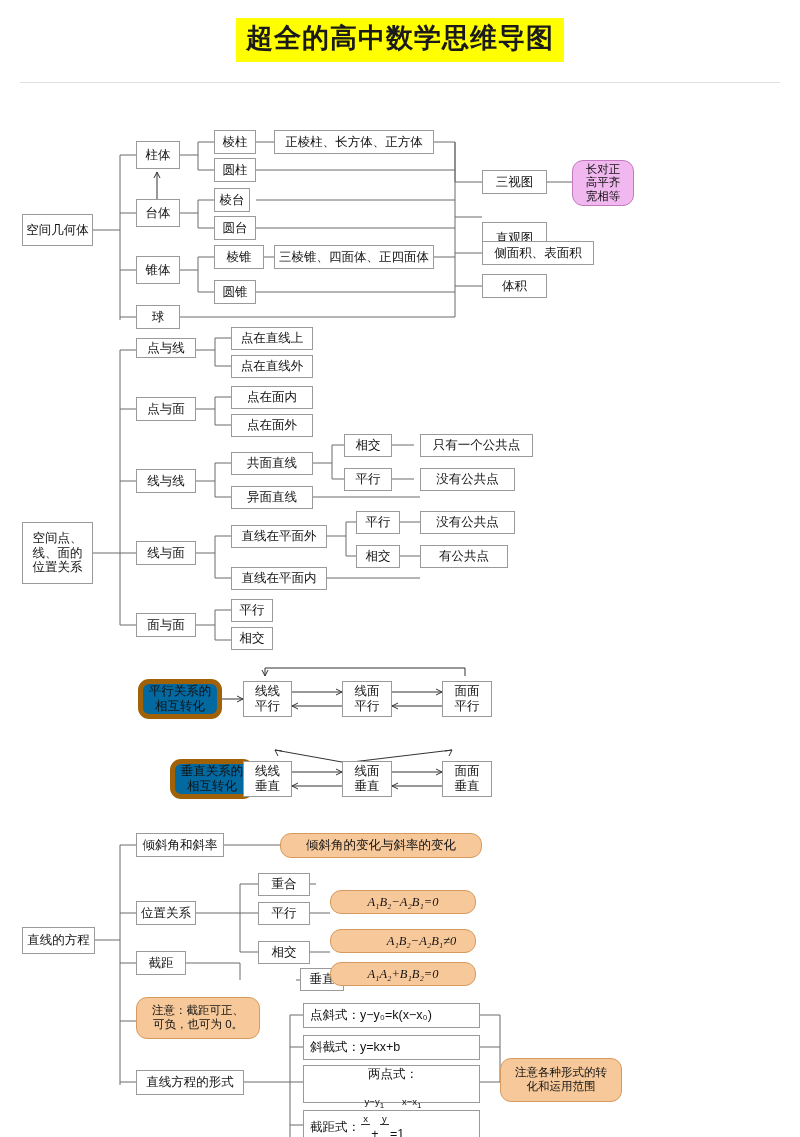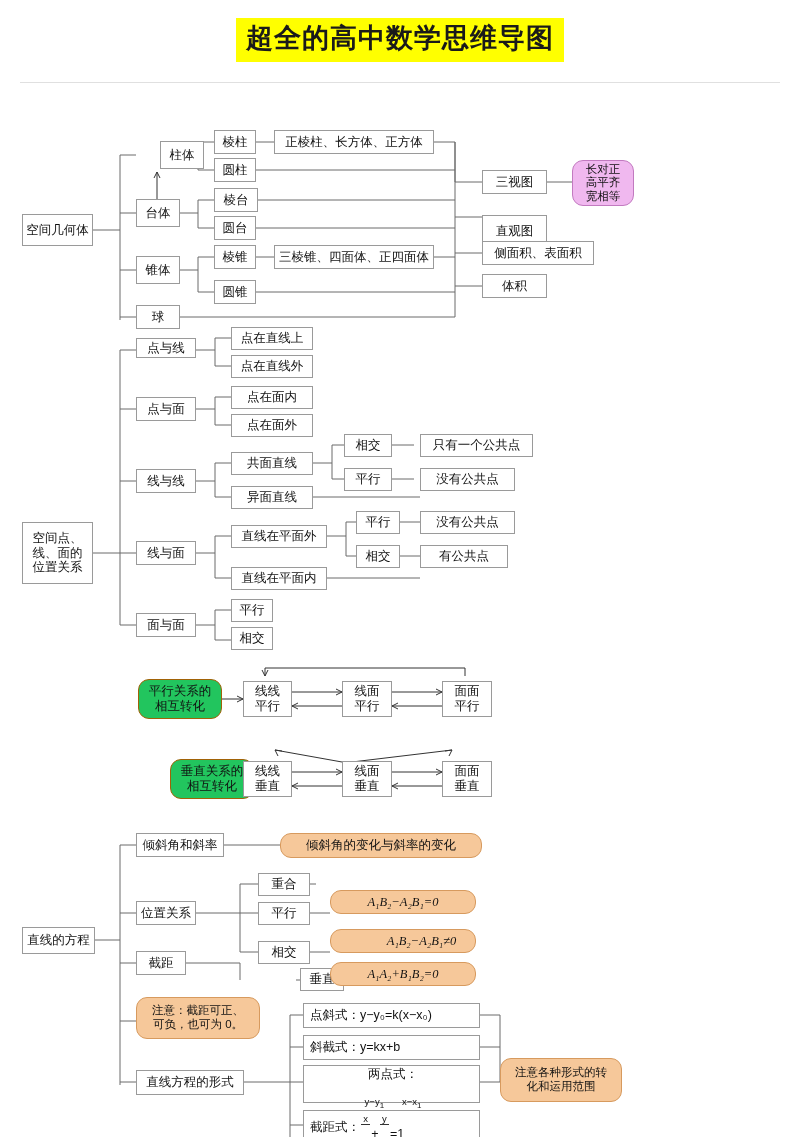--- a/index.html
+++ b/index.html
@@ -50,22 +50,22 @@
     line-height: 1.18;
     display: flex;
     align-items: center;
     justify-content: center;
     text-align: center;
     padding: 1px 3px;
     white-space: pre-line;
     color: #111;
   }
   .node.green {
-    background: #22c55e;
-    border: 1px solid #a16207;
+    background: #0369a1;
+    border: 5px solid #a16207;
     border-radius: 11px;
   }
   .node.orange {
     background: #f6c89a;
     border: 1px solid #d79a5e;
     border-radius: 11px;
   }
   .node.pink {
     background: #f0b8ef;
     border: 1px solid #c27ac0;
@@ -254,34 +254,34 @@
     <path d="M290,1047 L303,1047"></path>
     <path d="M290,1082 L303,1082"></path>
     <path d="M290,1125 L303,1125"></path>
     <path d="M480,1015 L500,1015 L500,1082"></path>
     <path d="M480,1047 L500,1047"></path>
     <path d="M480,1082 L500,1082"></path>
   </g>
 </svg>
 
 <div class="node" style="left:22px; top:214px; width:71px; height:32px;">空间几何体</div>
-<div class="node" style="left:136px; top:141px; width:44px; height:28px;margin-left:24px;">柱体</div>
+<div class="node" style="left:136px; top:141px; width:44px; height:28px;">柱体</div>
 <div class="node" style="left:214px; top:130px; width:42px; height:24px;">棱柱</div>
 <div class="node" style="left:214px; top:158px; width:42px; height:24px;">圆柱</div>
 <div class="node" style="left:274px; top:130px; width:160px; height:24px;">正棱柱、长方体、正方体</div>
 <div class="node" style="left:136px; top:199px; width:44px; height:28px;">台体</div>
-<div class="node" style="left:214px; top:188px; width:44px; height:24px;">棱台</div>
+<div class="node" style="left:214px; top:188px; width:36px; height:24px;">棱台</div>
 <div class="node" style="left:214px; top:216px; width:42px; height:24px;">圆台</div>
 <div class="node" style="left:136px; top:256px; width:44px; height:28px;">锥体</div>
-<div class="node" style="left:214px; top:245px; width:42px; height:24px;">棱锥</div>
+<div class="node" style="left:214px; top:245px; width:50px; height:24px;">棱锥</div>
 <div class="node" style="left:214px; top:280px; width:42px; height:24px;">圆锥</div>
 <div class="node" style="left:274px; top:245px; width:160px; height:24px;">三棱锥、四面体、正四面体</div>
 <div class="node" style="left:136px; top:305px; width:44px; height:24px;">球</div>
 <div class="node" style="left:482px; top:170px; width:65px; height:24px;">三视图</div>
-<div class="node" style="left:482px; top:215px; width:65px; height:32px;">直观图</div>
+<div class="node" style="left:482px; top:222px; width:65px; height:32px;">直观图</div>
 <div class="node" style="left:482px; top:241px; width:112px; height:24px;">侧面积、表面积</div>
 <div class="node" style="left:482px; top:274px; width:65px; height:24px;">体积</div>
 <div class="node pink small" style="left:572px; top:160px; width:62px; height:46px;">长对正
 高平齐
 宽相等</div>
 
 <div class="node" style="left:22px; top:522px; width:71px; height:62px;">空间点、
 线、面的
 位置关系</div>
 <div class="node" style="left:136px; top:338px; width:60px; height:20px;">点与线</div>

